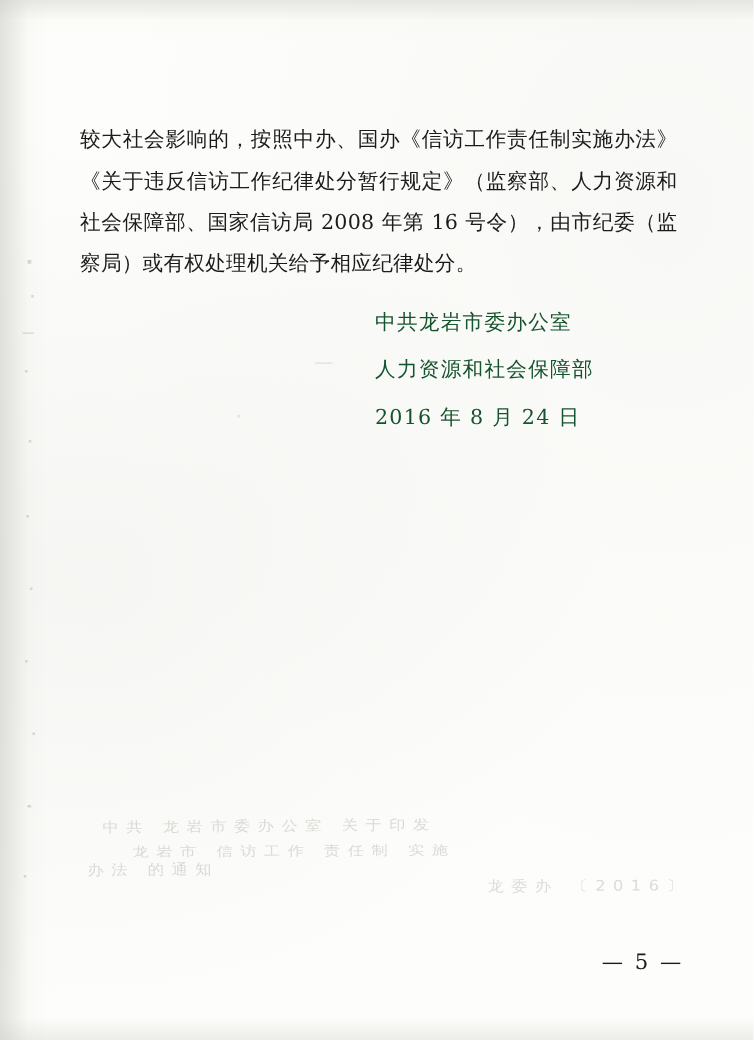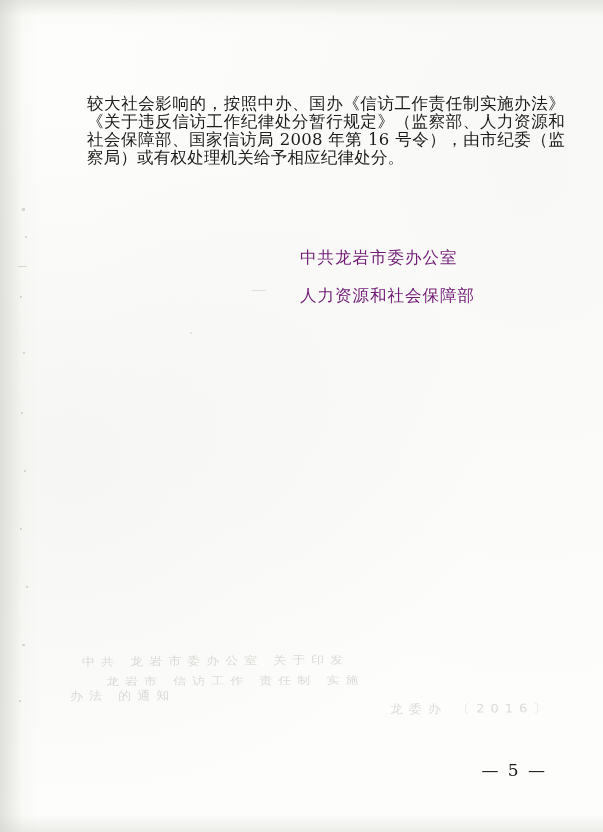--- a/index.html
+++ b/index.html
@@ -41,35 +41,34 @@
     opacity: 0.55;
     pointer-events: none;
   }
 
   .body-text {
     position: absolute;
     left: 64px;
     top: 78px;
     width: 478px;
     font-size: 16.5px;
-    line-height: 18px;
+    line-height: 33px;
     color: #1b1b1b;
     letter-spacing: 0.2px;
     text-align: justify;
     text-justify: inter-character;
-    margin-left: 23px;
   }
 
   .signature-block {
     position: absolute;
     left: 300px;
     top: 240px;
     font-size: 16.5px;
     line-height: 36px;
-    color: #701a75;
+    color: #14532d;
     letter-spacing: 1px;
     white-space: nowrap;
   }
   .signature-block div {
     margin-bottom: 2px;
   }
 
   .page-number {
     position: absolute;
     right: 56px;
@@ -144,20 +143,21 @@
   <div class="scan-speck" style="left:22px; top:644px; width:3px; height:2px;"></div>
   <div class="scan-speck" style="left:19px; top:700px; width:2px; height:2px;"></div>
   <div class="scan-speck" style="left:252px; top:290px; width:14px; height:1px; opacity:0.4;"></div>
   <div class="scan-speck" style="left:190px; top:332px; width:2px; height:2px; opacity:0.35;"></div>
 
   <p class="body-text">较大社会影响的，按照中办、国办《信访工作责任制实施办法》《关于违反信访工作纪律处分暂行规定》（监察部、人力资源和社会保障部、国家信访局 2008 年第 16 号令），由市纪委（监察局）或有权处理机关给予相应纪律处分。</p>
 
   <div class="signature-block">
     <div>中共龙岩市委办公室</div>
     <div>人力资源和社会保障部</div>
+    <div>2016 年 8 月 24 日</div>
   </div>
 
   <div class="ghost-block">
     <span class="ghost-line l1">中共 龙岩市委办公室 关于印发</span>
     <span class="ghost-line l2">龙岩市 信访工作 责任制 实施</span>
     <span class="ghost-line l3">办法 的通知</span>
     <span class="ghost-line l4">龙委办 〔2016〕</span>
   </div>
 
   <div class="page-number">— 5 —</div>

